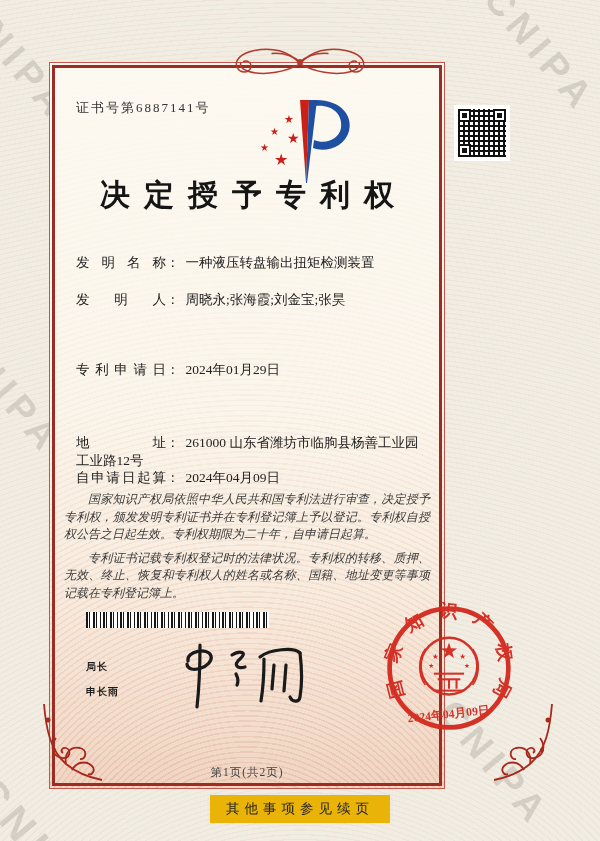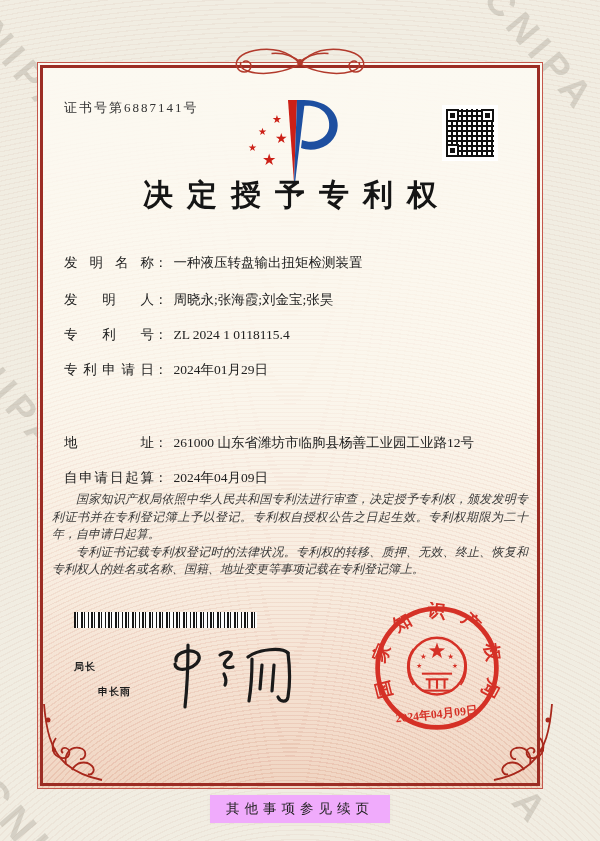--- a/index.html
+++ b/index.html
@@ -18,21 +18,21 @@
   .wm{
     position:absolute; font-family:"Liberation Sans", sans-serif;
     font-weight:bold; font-size:38px; letter-spacing:7px;
     color:rgba(150,143,128,0.30); transform:rotate(50deg);
     transform-origin:left top; white-space:nowrap; pointer-events:none;
   }
   .wm.inner{ color:rgba(158,150,134,0.28); }
 
   
   .cert{
-    position:absolute; left:37px; top:62px; width:506px; height:727px;
+    position:absolute; left:49px; top:62px; width:396px; height:727px;
     border:1px solid #c4564b;
     background:linear-gradient(180deg,#fcf9f1 0%,#fbf6ec 45%,#f8ecdf 72%,#f3dccb 92%,#f0d5c2 100%);
     box-sizing:border-box;
   }
   .cert::before{ 
     content:""; position:absolute; inset:0;
     background:repeating-radial-gradient(ellipse 160% 90% at 50% 118%,
       rgba(196,100,78,0.16) 0 1.5px, rgba(0,0,0,0) 1.5px 5px);
     -webkit-mask-image:linear-gradient(180deg, rgba(0,0,0,0) 0%, rgba(0,0,0,0.25) 45%, rgba(0,0,0,0.95) 100%);
     mask-image:linear-gradient(180deg, rgba(0,0,0,0) 0%, rgba(0,0,0,0.25) 45%, rgba(0,0,0,0.95) 100%);
@@ -59,40 +59,40 @@
 
   .field-row{ position:absolute; left:26px; right:16px; font-size:13.5px; color:#222; }
   .flabel{ display:inline-block; width:90px; text-align:justify; text-align-last:justify; vertical-align:top;}
   .colon{ margin-right:6px; }
   .pair2{ position:absolute; left:223px; top:0; }
   .pair2 .flabel{ width:80px; }
 
   .legal{ position:absolute; left:14px; right:14px; top:428px;
     font-size:12px; line-height:17.5px; text-align:justify; color:#3a3a3a; font-style:italic;}
   .legal p{ margin:0; text-indent:2em; }
-  .legal p + p{ }
+  .legal p + p{ margin-top:6px; }
 
   .barcode{ position:absolute; left:36px; top:549px; width:183px; height:16px;
     background:repeating-linear-gradient(90deg,
       #161616 0 2px, #fdfdfd 2px 3px, #161616 3px 4px, #fdfdfd 4px 7px,
       #161616 7px 9px, #fdfdfd 9px 10px, #161616 10px 11px, #fdfdfd 11px 14px,
       #161616 14px 15px, #fdfdfd 15px 17px);
   }
   .signer{ position:absolute; left:36px; font-family:"Liberation Sans", sans-serif;
     font-size:10px; font-weight:600; color:#1d1d1d; letter-spacing:1px;}
-  .signer.t1{ top:597px; } .signer.t2{ top:622px;margin-left:24px; }
+  .signer.t1{ top:597px; } .signer.t2{ top:622px; }
   .signature{ position:absolute; left:126px; top:578px; }
 
   .seal{ position:absolute; left:333px; top:539px; opacity:0.95; }
 
   .page-info{ position:absolute; left:0; right:0; top:702px; text-align:center;
     font-size:11.5px; color:#444; letter-spacing:1px;}
   .cont-note{
     position:absolute; left:50%; transform:translateX(-50%); top:795px;
-    background:#f0abfc; padding:5px 16px; font-size:13.5px; letter-spacing:5px;
+    background:#eab308; padding:5px 16px; font-size:13.5px; letter-spacing:5px;
     color:#222; white-space:nowrap; box-shadow:0 0 4px rgba(0,0,0,0.04);
   }
   .top-flourish{ position:absolute; left:205px; top:40px; }
   .corner-fl{ position:absolute; top:698px; }
   .corner-fl.left{ left:36px; }
   .corner-fl.right{ left:490px; transform:scaleX(-1); }
 </style>
 </head>
 <body>
 
@@ -129,23 +129,20 @@
       <div class="finder bl"></div>
     </div>
 
     <div class="title">决定授予专利权</div>
 
     <div class="field-row" style="top:191px;">
       <span class="flabel">发明名称</span><span class="colon">：</span><span class="fvalue">一种液压转盘输出扭矩检测装置</span>
     </div>
     <div class="field-row" style="top:228px;">
       <span class="flabel">发明人</span><span class="colon">：</span><span class="fvalue">周晓永;张海霞;刘金宝;张昊</span>
-    </div>
-    <div class="field-row" style="top:263px;">
-      <span class="flabel">专利号</span><span class="colon">：</span><span class="fvalue">ZL 2024 1 0118115.4</span>
     </div>
     <div class="field-row" style="top:298px;">
       <span class="flabel">专利申请日</span><span class="colon">：</span><span class="fvalue">2024年01月29日</span>
     </div>
     <div class="field-row" style="top:371px;">
       <span class="flabel">地址</span><span class="colon">：</span><span class="fvalue">261000 山东省潍坊市临朐县杨善工业园工业路12号</span>
     </div>
     <div class="field-row" style="top:406px;">
       <span class="flabel">自申请日起算</span><span class="colon">：</span><span class="fvalue">2024年04月09日</span>
     </div>
@@ -190,20 +187,21 @@
         <path d="M54,76 L86,76"></path>
         <path d="M58,82 L82,82"></path>
         <path d="M62,82 L62,92 M70,82 L70,92 M78,82 L78,92"></path>
         <path d="M54,94 L86,94"></path>
         <path d="M45,50 C37,60 37,78 45,88" stroke-width="1.8"></path>
         <path d="M95,50 C103,60 103,78 95,88" stroke-width="1.8"></path>
       </g>
       <text x="70" y="123" text-anchor="middle" font-size="12.5" font-weight="bold" fill="#d4281e" transform="rotate(-6 70 123)">2024年04月09日</text>
     </svg>
 
+    <div class="page-info">第1页(共2页)</div>
   </div>
 
   <svg class="top-flourish" width="190" height="44" viewBox="0 0 200 44">
     <g id="flhalf" stroke="#b23a2c" fill="none" stroke-width="1.6">
       <path d="M100,24 C88,10 70,6 52,10 C38,13 30,20 34,28 C37,34 46,34 48,28 C50,23 44,19 40,22"></path>
       <path d="M100,24 C86,32 64,37 46,32 C39,30 36,26 38,22"></path>
       <path d="M100,22 C92,15 82,12 70,13"></path>
       <circle cx="100" cy="22" r="3" fill="#b23a2c" stroke="none"></circle>
     </g>
     <use href="#flhalf" transform="translate(200,0) scale(-1,1)"></use>

